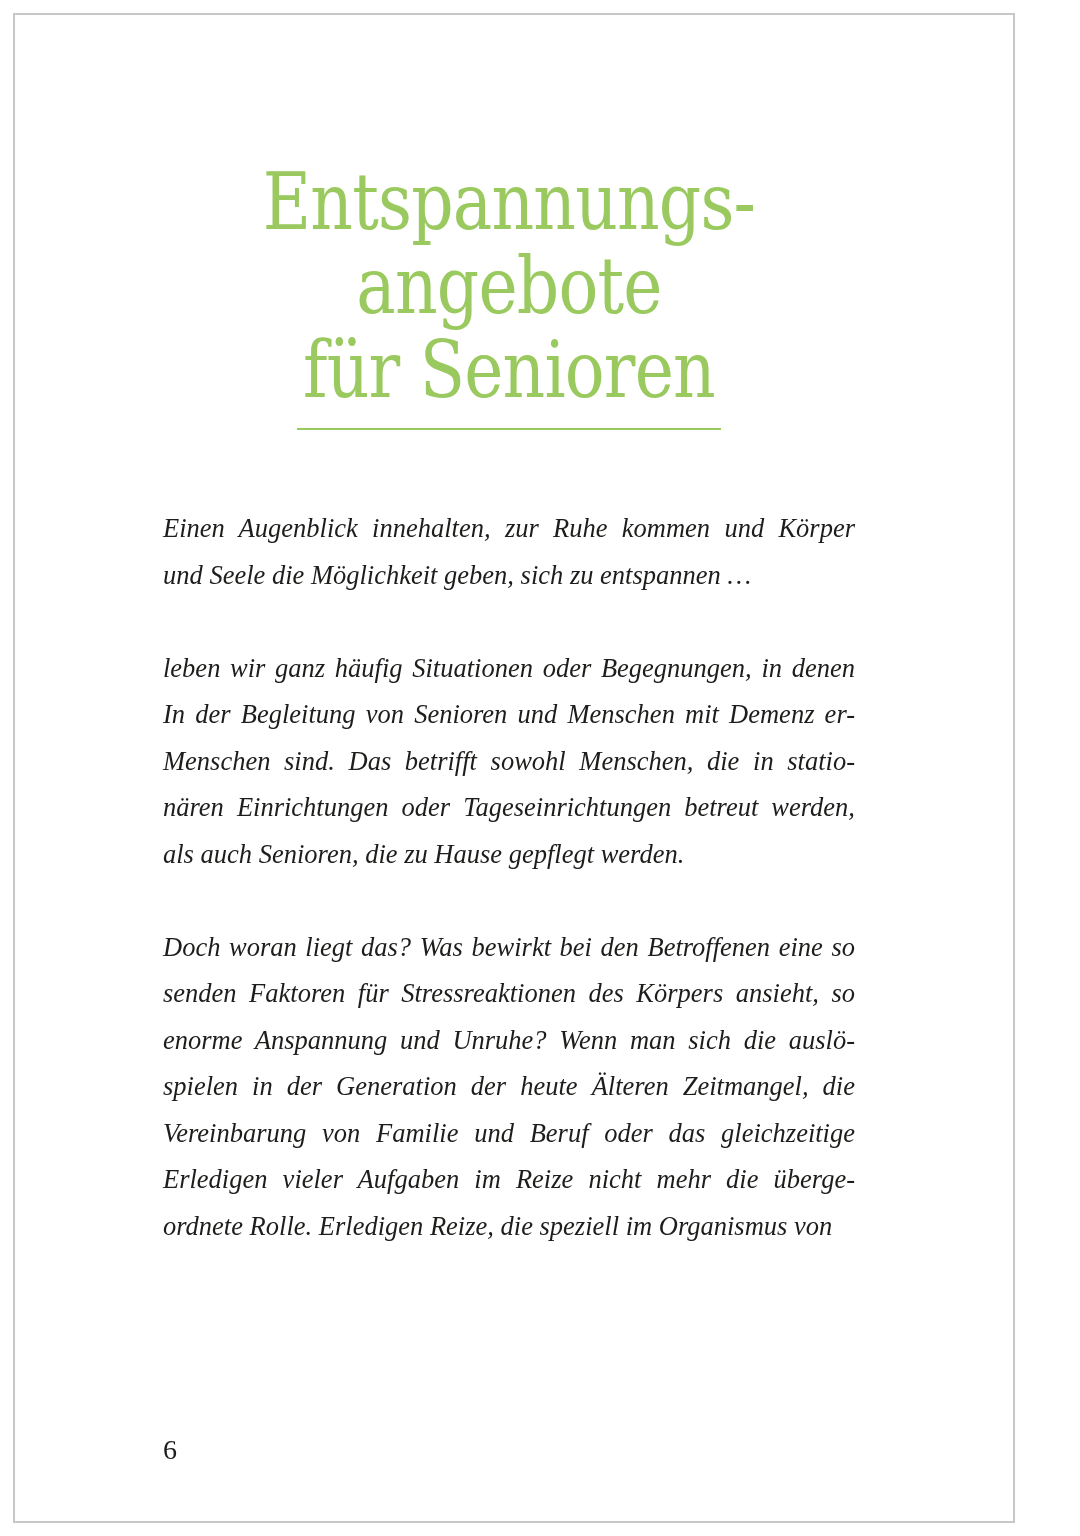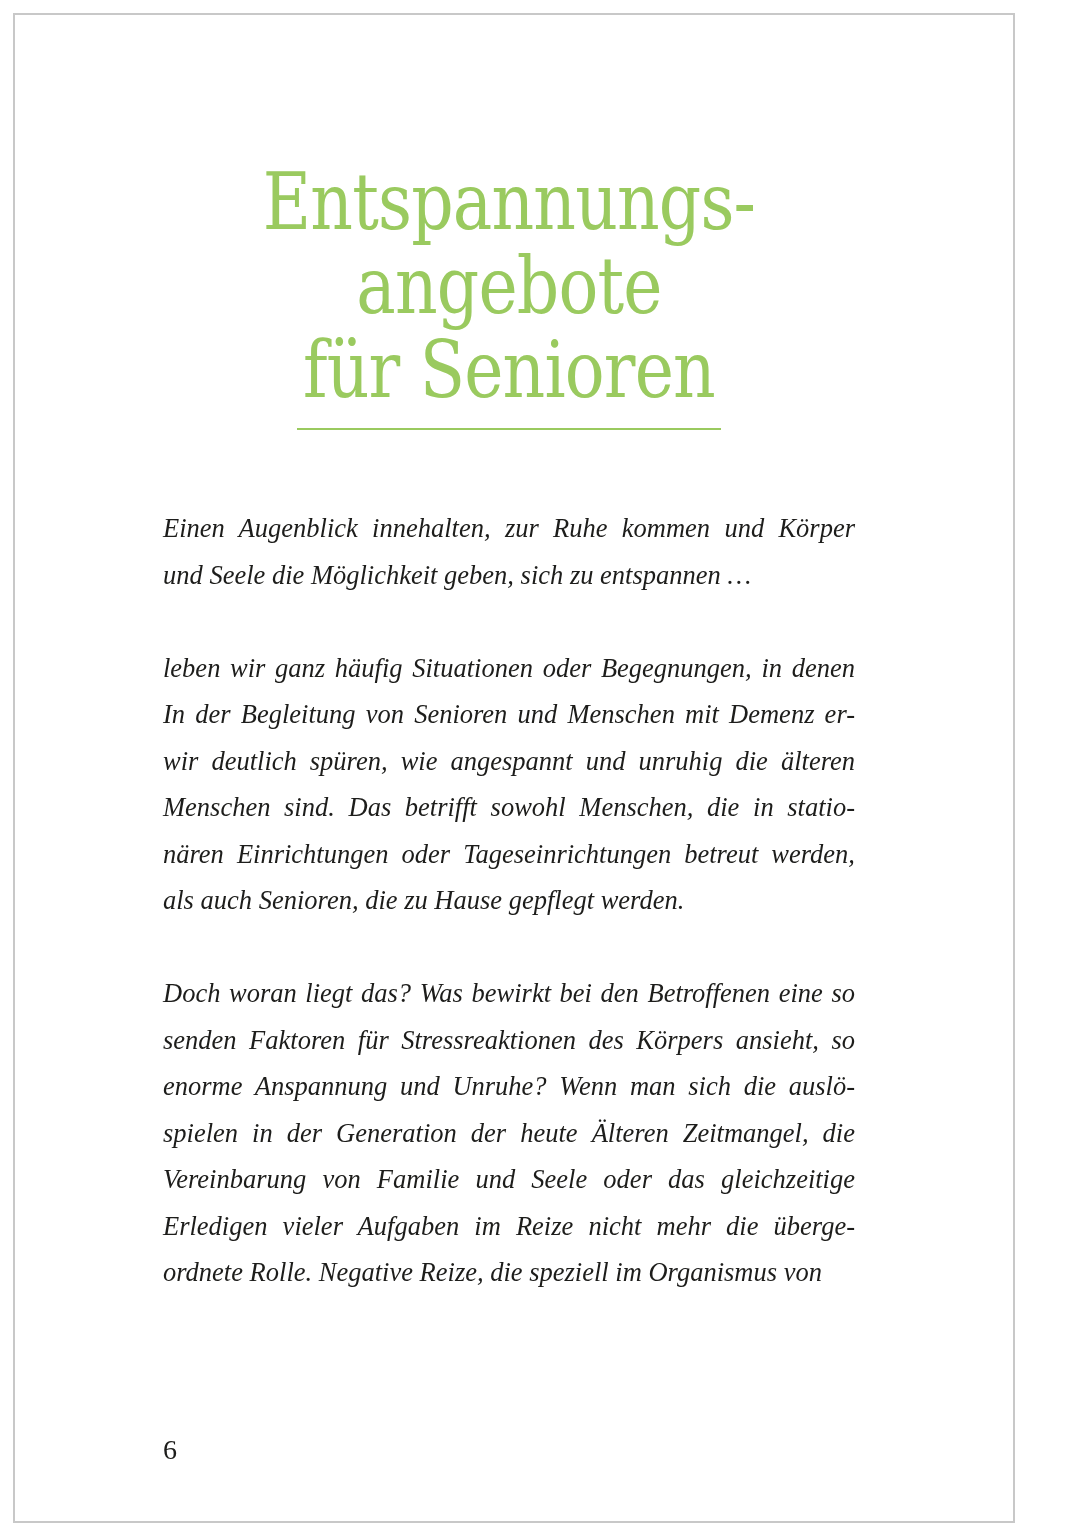--- a/index.html
+++ b/index.html
@@ -92,31 +92,30 @@
     <div class="title-rule"></div>
 
     <div class="body-text">
         <div class="paragraph">
           <div class="line">Einen Augenblick innehalten, zur Ruhe kommen und Körper</div>
           <div class="line last">und Seele die Möglichkeit geben, sich zu entspannen …</div>
         </div>
         <div class="paragraph">
           <div class="line">leben wir ganz häufig Situationen oder Begegnungen, in denen</div>
           <div class="line">In der Begleitung von Senioren und Menschen mit Demenz er-</div>
-          <div class="line">wir deutlich spüren, wie angespannt und unruhig die älteren</div>
           <div class="line">Menschen sind. Das betrifft sowohl Menschen, die in statio-</div>
           <div class="line">nären Einrichtungen oder Tageseinrichtungen betreut werden,</div>
           <div class="line last">als auch Senioren, die zu Hause gepflegt werden.</div>
         </div>
         <div class="paragraph">
           <div class="line">Doch woran liegt das? Was bewirkt bei den Betroffenen eine so</div>
           <div class="line">senden Faktoren für Stressreaktionen des Körpers ansieht, so</div>
           <div class="line">enorme Anspannung und Unruhe? Wenn man sich die auslö-</div>
           <div class="line">spielen in der Generation der heute Älteren Zeitmangel, die</div>
-          <div class="line">Vereinbarung von Familie und Seele oder das gleichzeitige</div>
+          <div class="line">Vereinbarung von Familie und Beruf oder das gleichzeitige</div>
           <div class="line">Erledigen vieler Aufgaben im Reize nicht mehr die überge-</div>
-          <div class="line last">ordnete Rolle. Negative Reize, die speziell im Organismus von</div>
+          <div class="line last">ordnete Rolle. Erledigen Reize, die speziell im Organismus von</div>
         </div>
       </div>
   </div>
 
   <div class="page-number">6</div>
 </div>
 
 </body></html>

